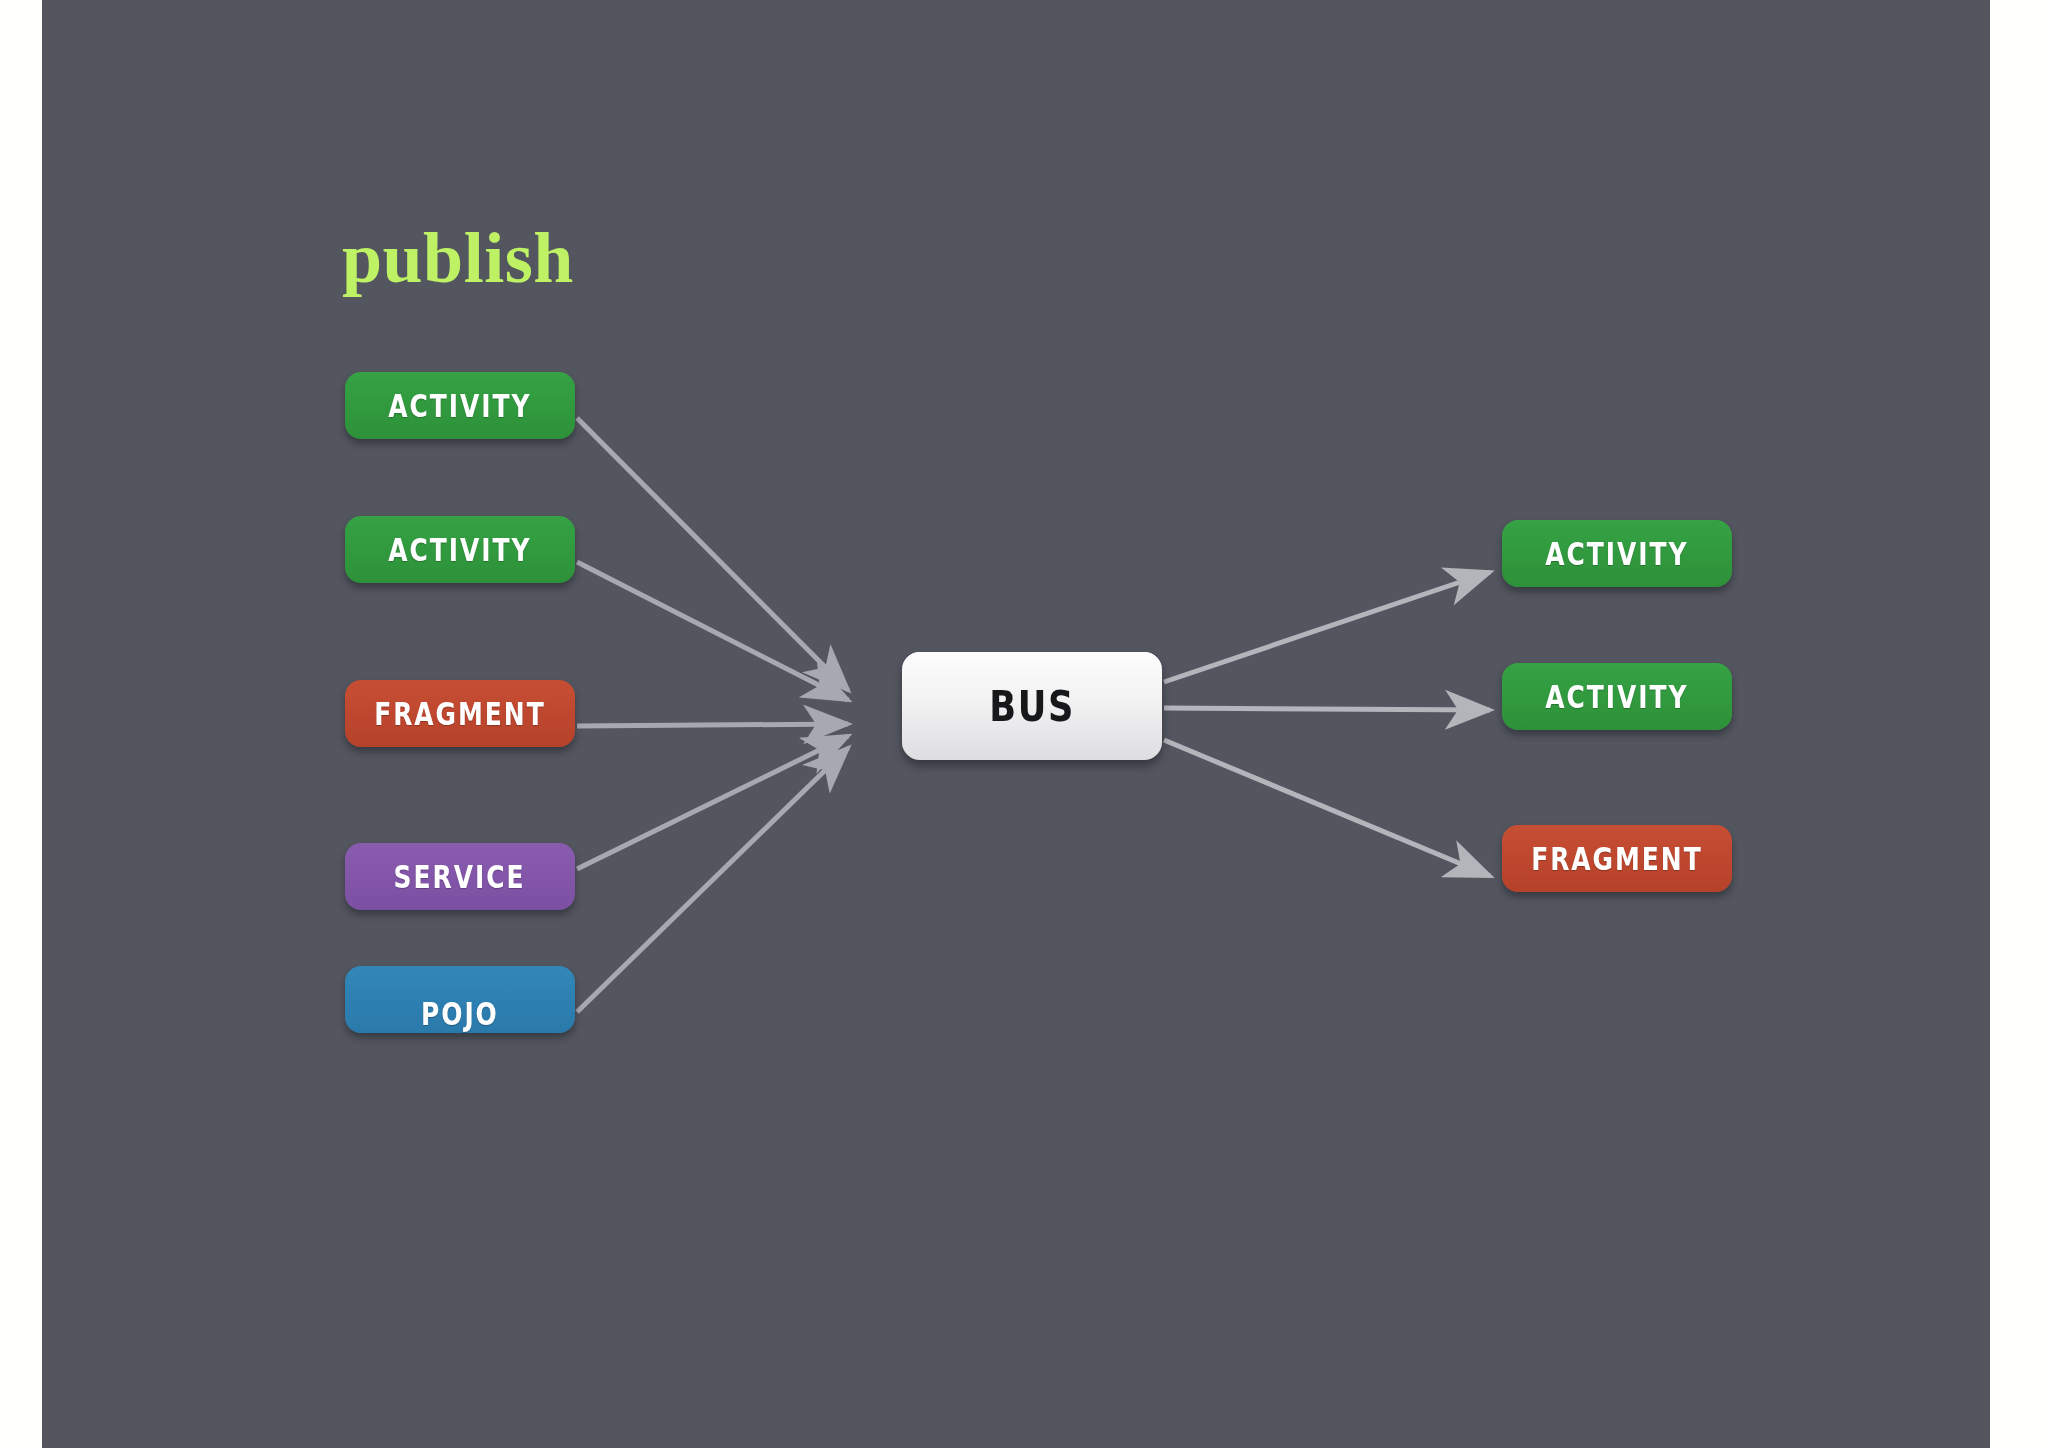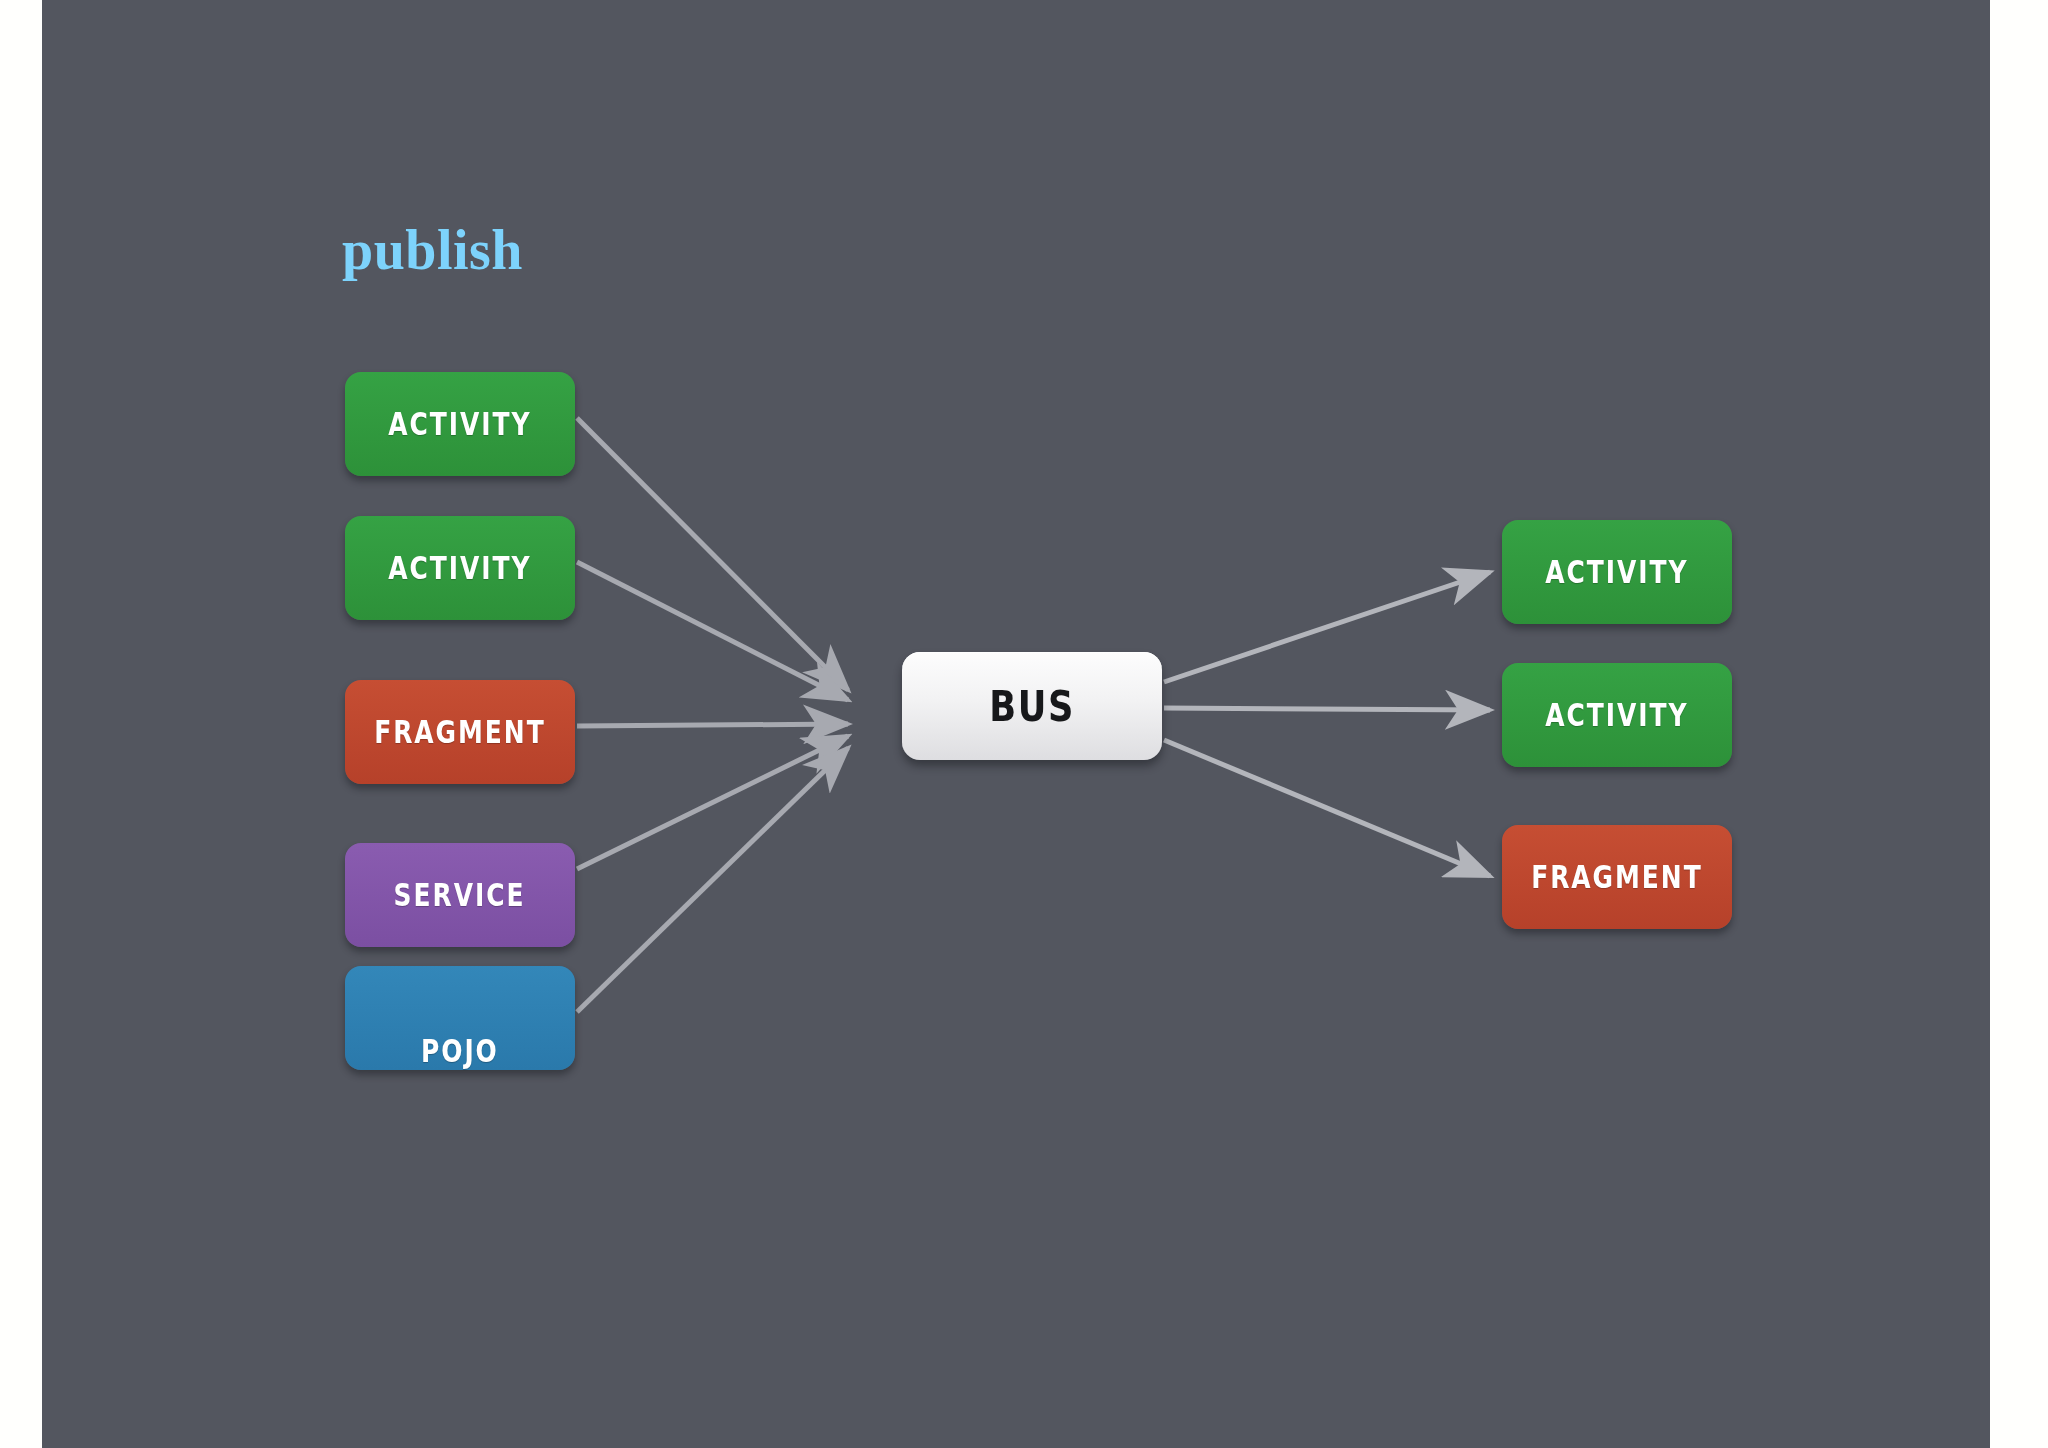--- a/index.html
+++ b/index.html
@@ -28,41 +28,41 @@
     position: absolute;
     left: 0;
     top: 0;
     width: 1948px;
     height: 1448px;
   }
 
   .heading {
     position: absolute;
     font-family: "Liberation Serif", "DejaVu Serif", serif;
-    color: #7dd3fc;
-    font-size: 56px;
+    color: #bef264;
+    font-size: 72px;
     line-height: 1;
     white-space: nowrap;
     letter-spacing: 0.5px;
   }
   #heading-publish {
     left: 300px;
     top: 222px;
     font-weight: bold;
   }
   #heading-subscribe {
     left: 1442px;
     top: 228px;
     font-weight: normal;
   }
 
   .node {
     position: absolute;
     width: 230px;
-    height: 104px;
+    height: 67px;
     border-radius: 16px;
     display: flex;
     align-items: center;
     justify-content: center;
     box-shadow: 0 5px 7px rgba(20,22,26,0.42);
     color: #ffffff;
     box-sizing: border-box;
   }
   .node .node-label {
     font-family: "Liberation Sans Narrow", "DejaVu Sans", sans-serif;

